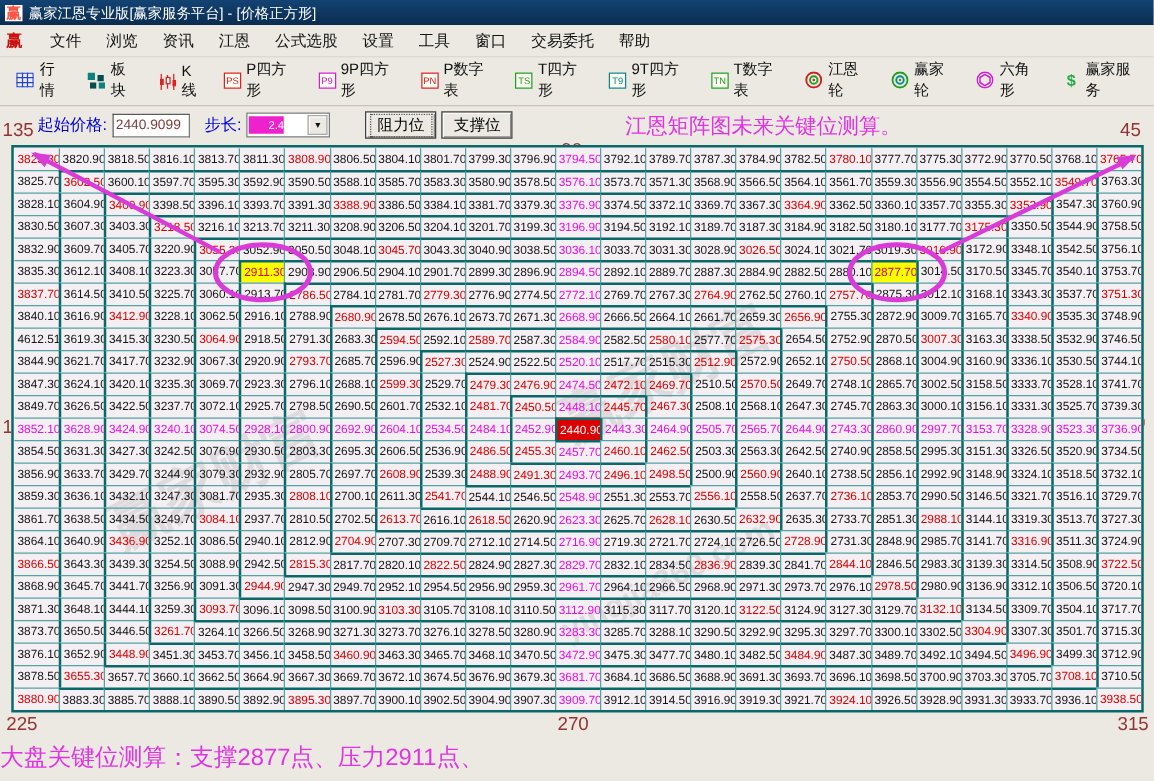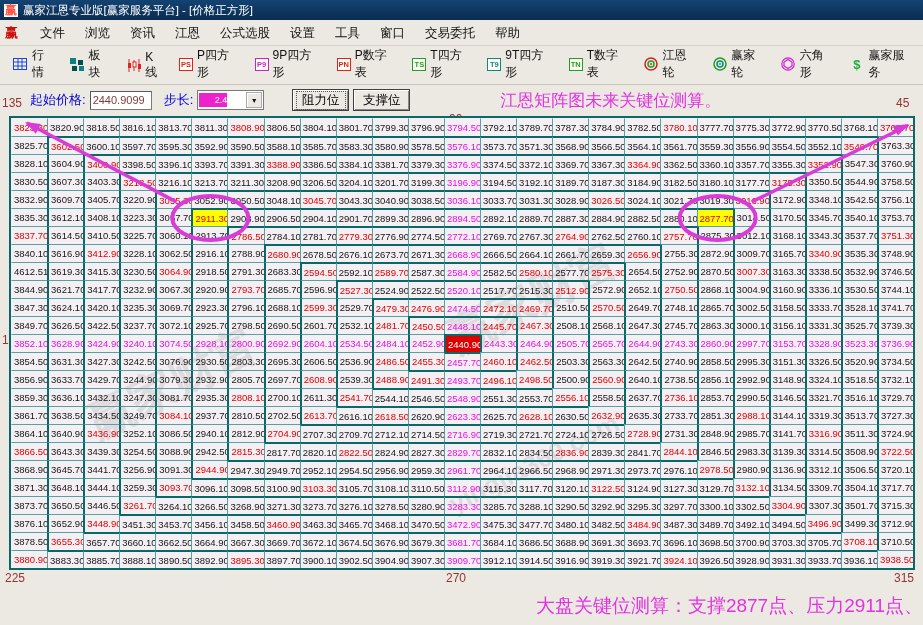--- a/index.html
+++ b/index.html
@@ -12,56 +12,56 @@
   .titlebar .title { color:#fff; font-size:11.5px; white-space:nowrap; }
 
   
   .menubar { height:26px; background:#ece9e2; display:flex; align-items:center; padding-left:5px; border-bottom:1px solid #d8d4cb; }
   .menubar .logo { color:#cc1111; font-weight:bold; font-size:13px; margin-right:12px; }
   .menu-item { font-size:12.5px; color:#111; padding:2px 10px; cursor:default; }
 
   
   .toolbar { height:39px; background:#ece9e2; display:flex; align-items:flex-end; padding-left:6px; border-bottom:1px solid #c8c4ba; }
   .tb-item { display:flex; align-items:center; gap:4px; font-size:12px; color:#111; padding:3px 7px; }
-  .tb-badge { display:inline-flex; width:14px; height:13px; border:1px solid; font-size:7.5px; font-weight:bold; align-items:center; justify-content:center; background:#fffef5; }
+  .tb-badge { display:inline-flex; width:14px; height:13px; border:1px solid; font-size:7.5px; font-weight:normal; align-items:center; justify-content:center; background:#fffef5; }
   .tb-ico { display:inline-flex; width:15px; height:14px; align-items:center; justify-content:center; }
   .tb-dollar { font-size:13px; font-weight:bold; }
 
   
   .controls { height:30px; display:flex; align-items:center; padding-left:30px; position:relative; }
   .lbl-blue { color:#0000d6; font-size:13px; margin-right:4px; }
   .price-input { width:62px; height:19px; font-size:11px; color:#7d3b3b; border:1px solid #7a7a7a; border-top-color:#5a5a5a; border-left-color:#5a5a5a; background:#fff; padding:0 2px; margin-right:12px; }
   .combo { width:67px; height:20px; background:#fff; border:1px solid #7a7a7a; display:flex; align-items:center; justify-content:space-between; margin-right:28px; }
   .combo-sel { background:#ee22cc; color:#fff; font-size:9px; line-height:14px; height:14px; min-width:28px; text-align:right; margin-left:1px; }
   .combo-btn { width:16px; height:16px; background:#ece9e2; border:1px solid #aaa; box-shadow:inset 1px 1px 0 #fff; display:flex; align-items:center; justify-content:center; font-size:7px; color:#111; margin-right:1px; }
   .btn { height:22px; min-width:57px; background:#ece9e2; border:1px solid #404040; box-shadow:inset 1px 1px 0 #ffffff, inset -1px -1px 0 #8a8a8a; font-size:12.5px; color:#000; display:inline-flex; align-items:flex-end; justify-content:center; margin-right:4px;font-family:Liberation Serif, serif; }
   .btn .inner { border:1px dotted transparent; padding:0 5px; }
   .btn.focused .inner { border-color:#555; }
   .note { color:#e233e2; font-size:17px; margin-left:86px; white-space:nowrap; }
 
   
-  .angle { position:absolute; color:#953333; font-size:12px; }
+  .angle { position:absolute; color:#953333; font-size:15px; }
   .a-tl { left:2px;  top:96px; } .a-tc { left:449px; top:96px;margin-top:16px; } .a-tr { left:896px; top:96px; }
   .a-ml { left:2px;  top:333px; } .a-mr { left:908px; top:330px; }
   .a-bl { left:5px;  top:571px; } .a-bc { left:446px; top:571px; } .a-br { left:894px; top:571px; }
 
   
   .grid-wrap { position:absolute; left:9px; top:116px; width:906px; height:454px; border:2px solid #0b6868; background:#f4eff3; }
   .grid { position:absolute; inset:0; display:grid; grid-template-columns:repeat(25,1fr); grid-template-rows:repeat(25,1fr); }
   .cell { border-top:1px solid #55a2a2; border-left:1px solid #55a2a2; overflow:hidden; display:flex; align-items:center; padding-left:2px; font-size:9.5px; white-space:nowrap; color:#151515; background:transparent; }
   .cell.r0 { border-top-color:transparent; } .cell.c0 { border-left-color:transparent; }
   .cell.bt { border-top:2px solid #0b6868; } .cell.bl { border-left:2px solid #0b6868; }
   .cell.mag { color:#e810e8; } .cell.red { color:#e00000; }
   .cell.ctr { background:#dd0000; color:#fff; }
   .cell.hl  { background:#ffff00; color:#e00000; }
   .wm { position:absolute; color:rgba(90,90,95,0.14); transform:rotate(-27deg); white-space:nowrap; pointer-events:none; font-weight:bold; }
   .svg-layer { position:absolute; inset:0; pointer-events:none; }
 
   
-  .caption { position:absolute; left:0; top:593px; width:100%; text-align:right; color:#e233e2; font-size:19px; }
+  .caption { position:absolute; left:0; top:593px; width:100%; text-align:left; color:#e233e2; font-size:19px; }
 </style>
 </head>
 <body>
 
 <div>
 
   <div class="titlebar">
     <span class="logo">赢</span>
     <span class="title">赢家江恩专业版[赢家服务平台] - [价格正方形]</span>
   </div>

